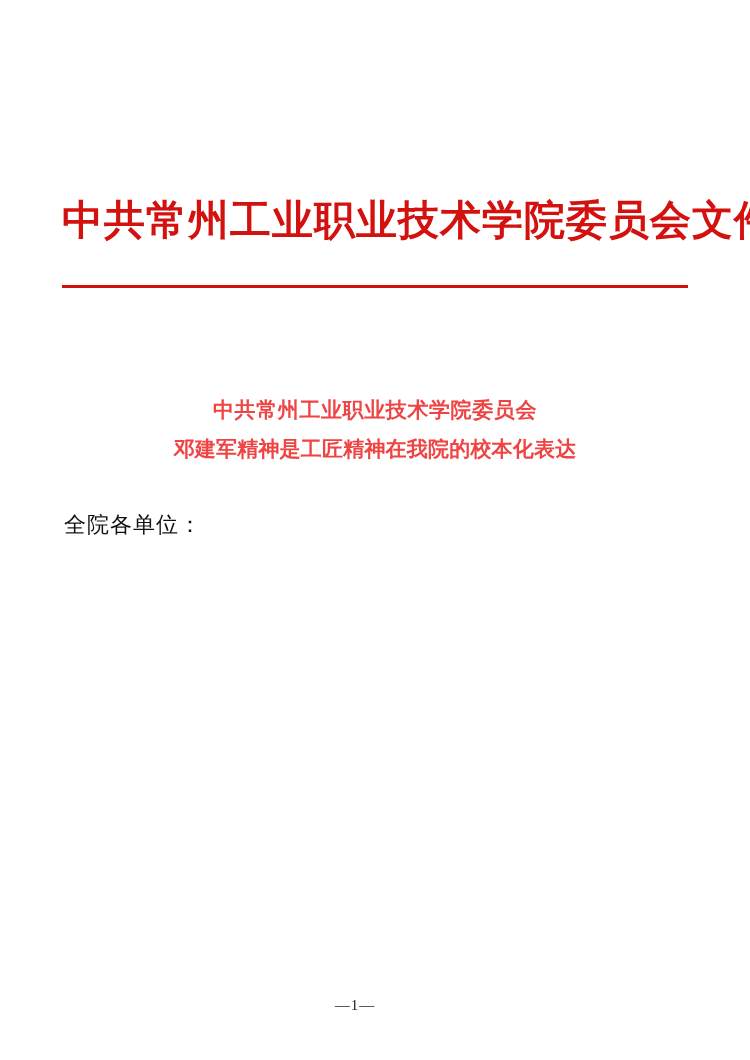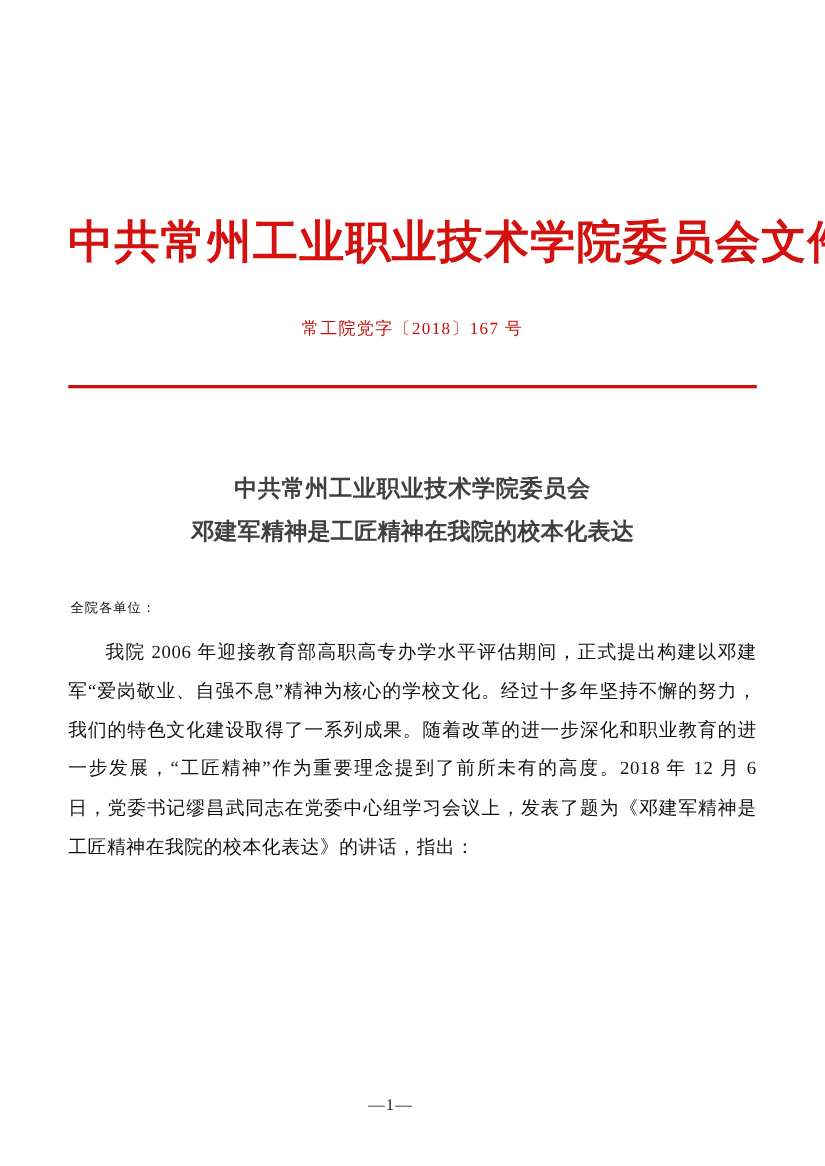--- a/index.html
+++ b/index.html
@@ -47,41 +47,41 @@
   }
   .red-rule {
     margin-top: 40px;
     height: 2.5px;
     background: #cf110e;
     width: 100%;
   }
 
   
   .title-block {
-    margin-top: 72px;
+    margin-top: 103px;
     text-align: center;
     font-weight: bold;
     font-size: 21px;
     line-height: 1.85;
     letter-spacing: 0.6px;
-    color: #404040;
+    color: #ef4444;
     padding: 0 44px;
   }
   .title-line {
     display: block;
     white-space: nowrap;
   }
   .title-line.wide {
     letter-spacing: 0.2px;
   }
 
   
   .salutation {
     margin-top: 42px;
-    font-size: 12px;
+    font-size: 22px;
     letter-spacing: 1px;
     padding-left: 2px;
   }
   .body-text {
     margin-top: 14px;
     font-size: 17px;
     line-height: 2.08;
     letter-spacing: 0.6px;
     text-align: justify;
     text-justify: inter-ideograph;
@@ -107,30 +107,28 @@
 </style>
 </head>
 <body>
 
 <div class="page">
 
   <div class="masthead">
     <div class="masthead-title">中共常州工业职业技术学院委员会文件</div>
   </div>
 
-  <div class="doc-number">常工院党字〔2018〕167 号</div>
 
   <div class="red-rule"></div>
 
   <div class="title-block">
     <span class="title-line">中共常州工业职业技术学院委员会</span>
     <span class="title-line wide">邓建军精神是工匠精神在我院的校本化表达</span>
   </div>
 
   <div class="salutation">全院各单位：</div>
 
-  <div class="body-text">我院 2006 年迎接教育部高职高专办学水平评估期间，正式提出构建以邓建军“爱岗敬业、自强不息”精神为核心的学校文化。经过十多年坚持不懈的努力，我们的特色文化建设取得了一系列成果。随着改革的进一步深化和职业教育的进一步发展，“工匠精神”作为重要理念提到了前所未有的高度。2018 年 12 月 6 日，党委书记缪昌武同志在党委中心组学习会议上，发表了题为《邓建军精神是工匠精神在我院的校本化表达》的讲话，指出：</div>
 
   <div class="page-footer">
     <span class="page-number">—1—</span>
   </div>
 
 </div>
 
 </body></html>

